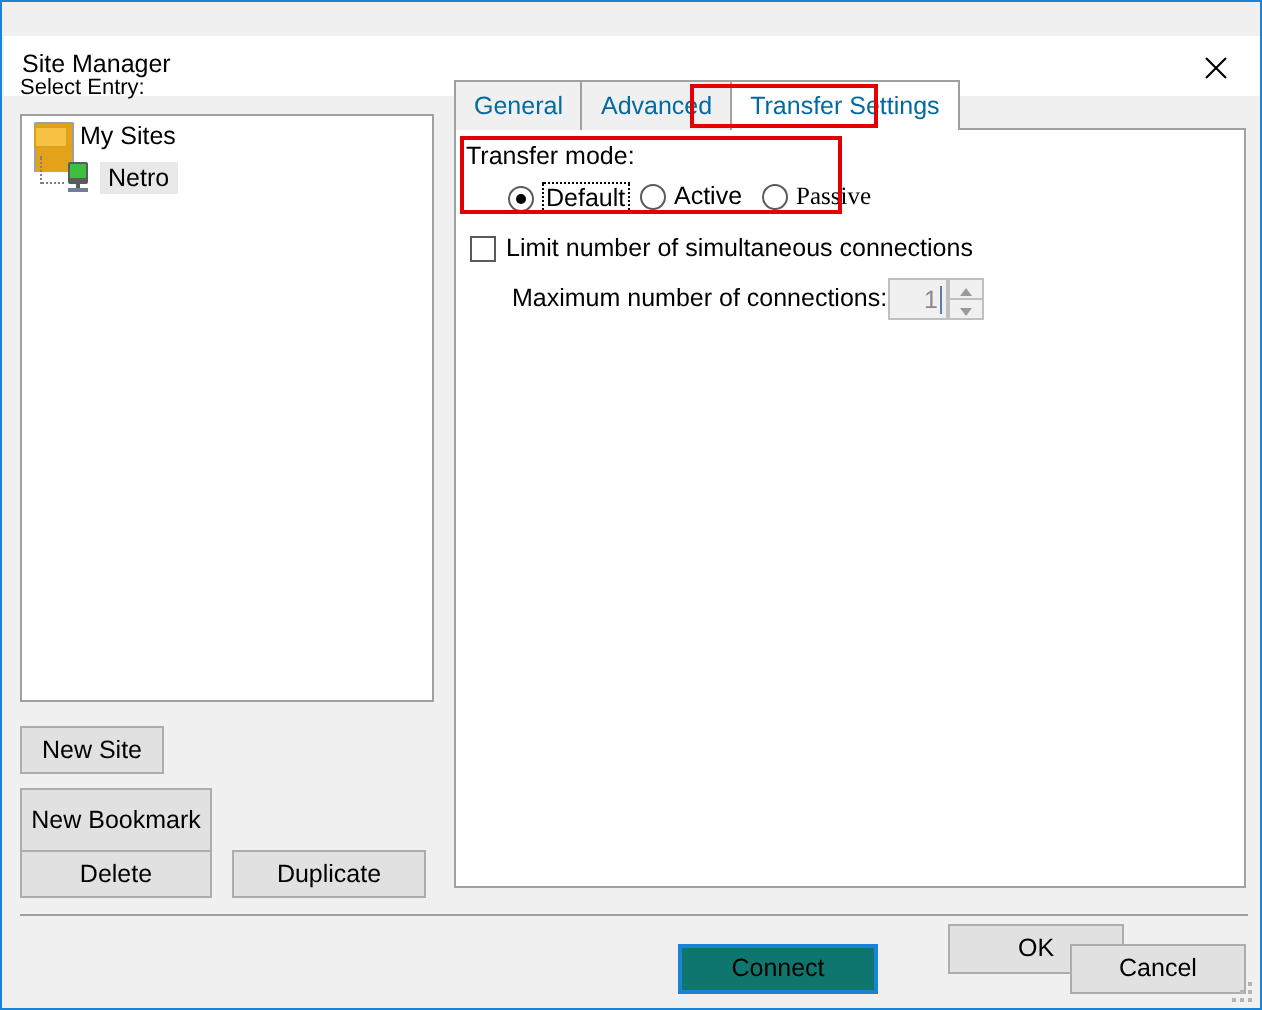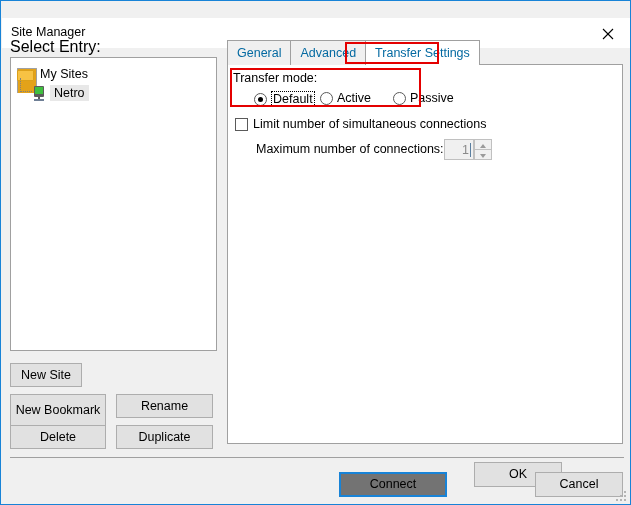--- a/index.html
+++ b/index.html
@@ -42,37 +42,37 @@
     width: 46px; height: 30px;
     background: #ffffff;
     cursor: default;
   }
   #close-button svg { position:absolute; left: 17px; top: 10px; }
 
   
   #select-entry-label {
     position: absolute;
     left: 9px; top: 37px;
-    font-size: 16px;
+    font-size: 11px;
     color: #000000;
   }
   #tree-panel {
     position: absolute;
     left: 9px; top: 56px;
     width: 207px; height: 294px;
     box-sizing: border-box;
     background: #ffffff;
     border: 1px solid #a0a0a0;
     overflow: hidden;
   }
   .tree-row {
     position: relative;
     height: 20px;
     display: flex;
-    align-items: flex-end;
+    align-items: flex-start;
     font-size: 12.5px;
     color: #000000;
     white-space: nowrap;
   }
   #tree-row-mysites { margin-top: 3px; padding-left: 6px; }
   #tree-row-netro { padding-left: 22px; }
 
   .folder-icon {
     position: relative;
     width: 17px; height: 13px;
@@ -214,21 +214,21 @@
     align-items: center;
     font-size: 12.5px;
     color: #000000;
     white-space: nowrap;
     z-index: 4;
     cursor: default;
     margin-left: 20px;
   }
   #radio-default { left: 233px; }
   #radio-active  { left: 299px; }
-  #radio-passive { left: 372px; }
+  #radio-passive { left: 360px; font-family: Liberation Serif, serif; }
 
   .radio-mark {
     position: relative;
     width: 13px; height: 13px;
     border: 1px solid #5a5a5a;
     border-radius: 50%;
     box-sizing: border-box;
     background: #ffffff;
     margin-right: 4px;
     flex: none;
@@ -327,22 +327,22 @@
   #annot-group { left: 229px; top: 67px; width: 191px; height: 39px; }
 
   
   #footer-sep {
     position: absolute;
     left: 9px; top: 456px;
     width: 614px; height: 1px;
     background: #a0a0a0;
   }
   #btn-connect {
-    left: 338px; top: 471px; width: 108px; height: 25px;
-    background: #737373;
+    left: 338px; top: 471px; width: 100px; height: 25px;
+    background: #0f766e;
     border: 2px solid #1883d7;
   }
   #btn-ok     { left: 437px; top: 461px; width: 88px; height: 25px; margin-left: 36px; }
   #btn-cancel { left: 534px; top: 471px; width: 88px; height: 25px; }
 
   #resize-grip {
     position: absolute;
     right: 4px; bottom: 3px;
     width: 10px; height: 10px;
   }
@@ -384,21 +384,20 @@
           <span class="screen"></span>
           <span class="stand"></span>
           <span class="base"></span>
       </span>
       <span id="netro-label">Netro</span>
     </div>
   </div>
 
   <button class="btn" id="btn-new-site">New Site</button>
   <button class="btn" id="btn-new-bookmark">New Bookmark</button>
-  <button class="btn" id="btn-rename">Rename</button>
   <button class="btn" id="btn-delete">Delete</button>
   <button class="btn" id="btn-duplicate">Duplicate</button>
 
   <div id="tab-panel"></div>
   <div id="tab-strip">
     <div class="tab">General</div>
     <div class="tab">Advanced</div>
     <div class="tab active">Transfer Settings</div>
   </div>
 

